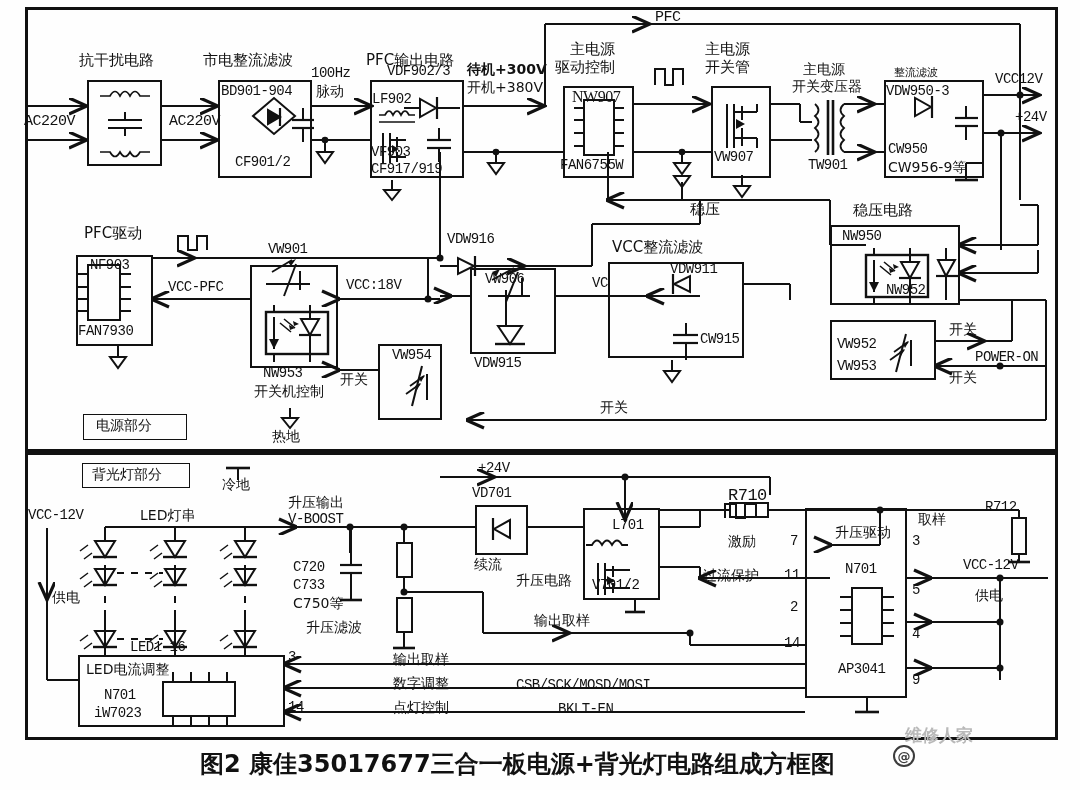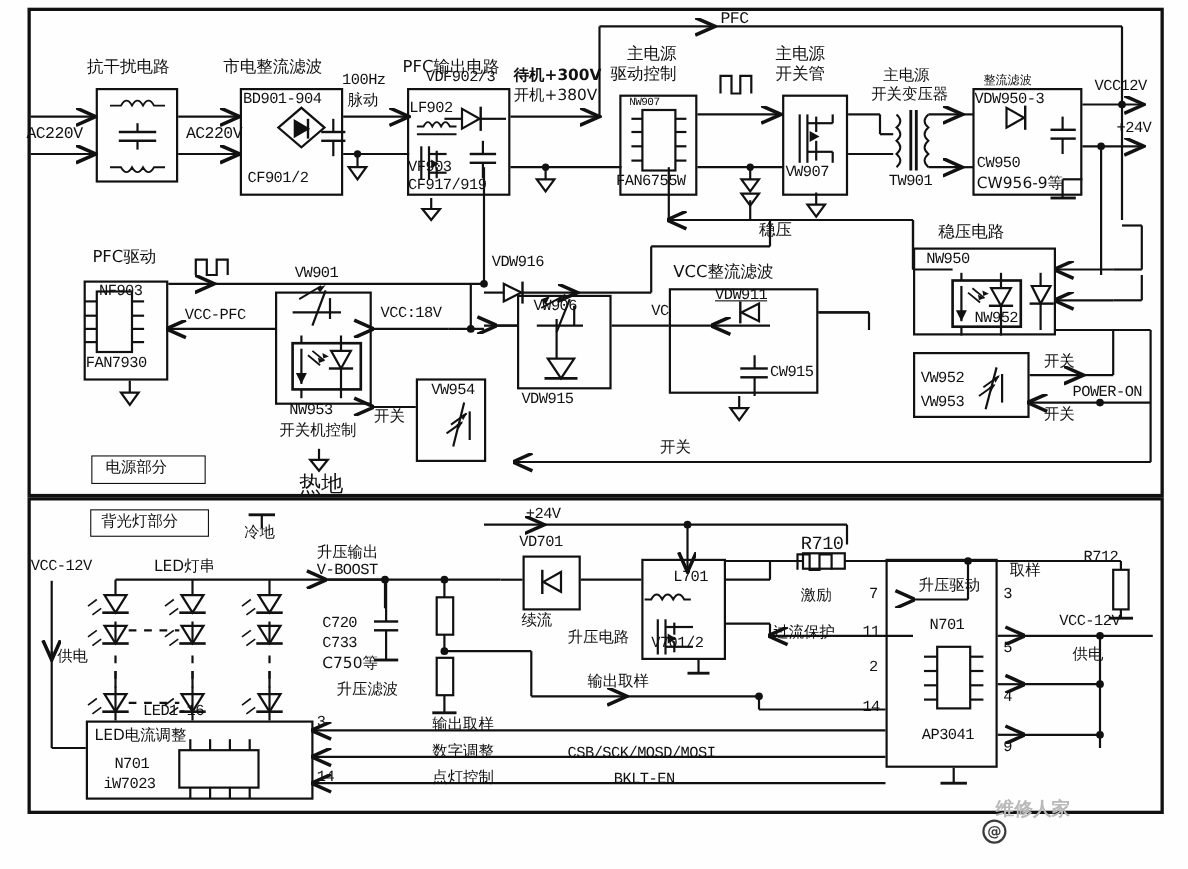--- a/index.html
+++ b/index.html
@@ -595,39 +595,39 @@
   <div class="box" style="left:583px;top:508px;width:77px;height:92px;"></div>
   <div class="box" style="left:805px;top:508px;width:102px;height:190px;"></div>
 
   <div class="lbl mono" style="left:24px;top:114px;font-size:15px;">AC220V</div>
   <div class="lbl mono" style="left:169px;top:114px;font-size:15px;">AC220V</div>
 
   <div class="lbl cn" style="left:79px;top:53px;font-size:15px;">抗干扰电路</div>
 
   <div class="lbl cn" style="left:203px;top:53px;font-size:15px;">市电整流滤波</div>
   <div class="lbl mono" style="left:221px;top:84px;font-size:14px;">BD901-904</div>
-  <div class="lbl mono" style="left:225px;top:155px;font-size:14px;">CF901/2</div>
+  <div class="lbl mono" style="left:235px;top:155px;font-size:14px;">CF901/2</div>
 
   <div class="lbl mono" style="left:311px;top:66px;font-size:14px;">100Hz</div>
   <div class="lbl cn" style="left:316px;top:84px;font-size:14px;">脉动</div>
 
   <div class="lbl cn" style="left:366px;top:53px;font-size:15px;">PFC输出电路</div>
   <div class="lbl mono" style="left:387px;top:64px;font-size:14px;">VDF902/3</div>
   <div class="lbl mono" style="left:372px;top:92px;font-size:14px;">LF902</div>
   <div class="lbl mono" style="left:371px;top:145px;font-size:14px;">VF903</div>
   <div class="lbl mono" style="left:371px;top:162px;font-size:14px;">CF917/919</div>
 
   <div class="lbl cn" style="left:467px;top:62px;font-size:14px;font-weight:bold;">待机+300V</div>
   <div class="lbl cn" style="left:467px;top:80px;font-size:14px;">开机+380V</div>
 
   <div class="lbl mono" style="left:655px;top:10px;font-size:15px;">PFC</div>
 
   <div class="lbl cn" style="left:570px;top:42px;font-size:15px;">主电源</div>
   <div class="lbl cn" style="left:555px;top:60px;font-size:15px;">驱动控制</div>
-  <div class="lbl mono" style="left:572px;top:89px;font-size:10px;">NW907</div>
+  <div class="lbl mono" style="left:572px;top:89px;font-size:16px;font-family:Liberation Serif, serif;">NW907</div>
   <div class="lbl mono" style="left:560px;top:158px;font-size:14px;">FAN6755W</div>
 
   <div class="lbl cn" style="left:705px;top:42px;font-size:15px;">主电源</div>
   <div class="lbl cn" style="left:705px;top:60px;font-size:15px;">开关管</div>
   <div class="lbl mono" style="left:714px;top:150px;font-size:14px;">VW907</div>
 
   <div class="lbl cn" style="left:803px;top:62px;font-size:14px;">主电源</div>
   <div class="lbl cn" style="left:792px;top:79px;font-size:14px;">开关变压器</div>
   <div class="lbl mono" style="left:808px;top:158px;font-size:14px;">TW901</div>
 
@@ -659,29 +659,29 @@
   <div class="lbl mono" style="left:263px;top:366px;font-size:14px;">NW953</div>
   <div class="lbl cn" style="left:254px;top:384px;font-size:14px;">开关机控制</div>
 
   <div class="lbl mono" style="left:346px;top:278px;font-size:14px;">VCC:18V</div>
   <div class="lbl mono" style="left:447px;top:232px;font-size:14px;">VDW916</div>
   <div class="lbl mono" style="left:485px;top:272px;font-size:14px;">VW906</div>
   <div class="lbl mono" style="left:474px;top:356px;font-size:14px;">VDW915</div>
   <div class="lbl mono" style="left:592px;top:276px;font-size:14px;">VC</div>
 
   <div class="lbl cn" style="left:612px;top:240px;font-size:15px;">VCC整流滤波</div>
-  <div class="lbl mono" style="left:650px;top:262px;font-size:14px;text-decoration:underline;">VDW911</div>
+  <div class="lbl mono" style="left:670px;top:262px;font-size:14px;">VDW911</div>
   <div class="lbl mono" style="left:700px;top:332px;font-size:14px;">CW915</div>
 
   <div class="lbl mono" style="left:392px;top:348px;font-size:14px;">VW954</div>
   <div class="lbl cn" style="left:340px;top:372px;font-size:14px;">开关</div>
   <div class="lbl cn" style="left:600px;top:400px;font-size:14px;">开关</div>
 
   <div class="lbl cn" style="left:96px;top:418px;font-size:14px;">电源部分</div>
-  <div class="lbl cn" style="left:272px;top:429px;font-size:20px;text-align:center;">热地</div>
+  <div class="lbl cn" style="left:272px;top:429px;font-size:14px;text-align:center;">热地</div>
 
   <div class="lbl cn" style="left:92px;top:467px;font-size:14px;">背光灯部分</div>
   <div class="lbl cn" style="left:222px;top:477px;font-size:14px;">冷地</div>
 
   <div class="lbl mono" style="left:28px;top:508px;font-size:14px;">VCC-12V</div>
   <div class="lbl cn" style="left:52px;top:590px;font-size:14px;">供电</div>
 
   <div class="lbl cn" style="left:140px;top:508px;font-size:14px;">LED灯串</div>
   <div class="lbl mono" style="left:130px;top:640px;font-size:14px;">LED1-16</div>
 
@@ -730,16 +730,17 @@
   <div class="lbl mono" style="left:790px;top:600px;font-size:14px;">2</div>
   <div class="lbl mono" style="left:784px;top:636px;font-size:14px;">14</div>
   <div class="lbl mono" style="left:912px;top:534px;font-size:14px;">3</div>
   <div class="lbl mono" style="left:912px;top:583px;font-size:14px;">5</div>
   <div class="lbl mono" style="left:912px;top:627px;font-size:14px;">4</div>
   <div class="lbl mono" style="left:912px;top:673px;font-size:14px;">9</div>
 
   <div class="lbl mono" style="left:963px;top:558px;font-size:14px;">VCC-12V</div>
   <div class="lbl cn" style="left:975px;top:588px;font-size:14px;">供电</div>
 
+  <div class="caption" style="left:200px;top:748px;font-size:24px;">图2  康佳35017677三合一板电源+背光灯电路组成方框图</div>
 
   <div class="wm-faint" style="left:905px;top:724px;font-size:17px;">维修人家</div>
   <div class="wmcircle" style="left:893px;top:745px;">@</div>
 </div>
 
 </body></html>

